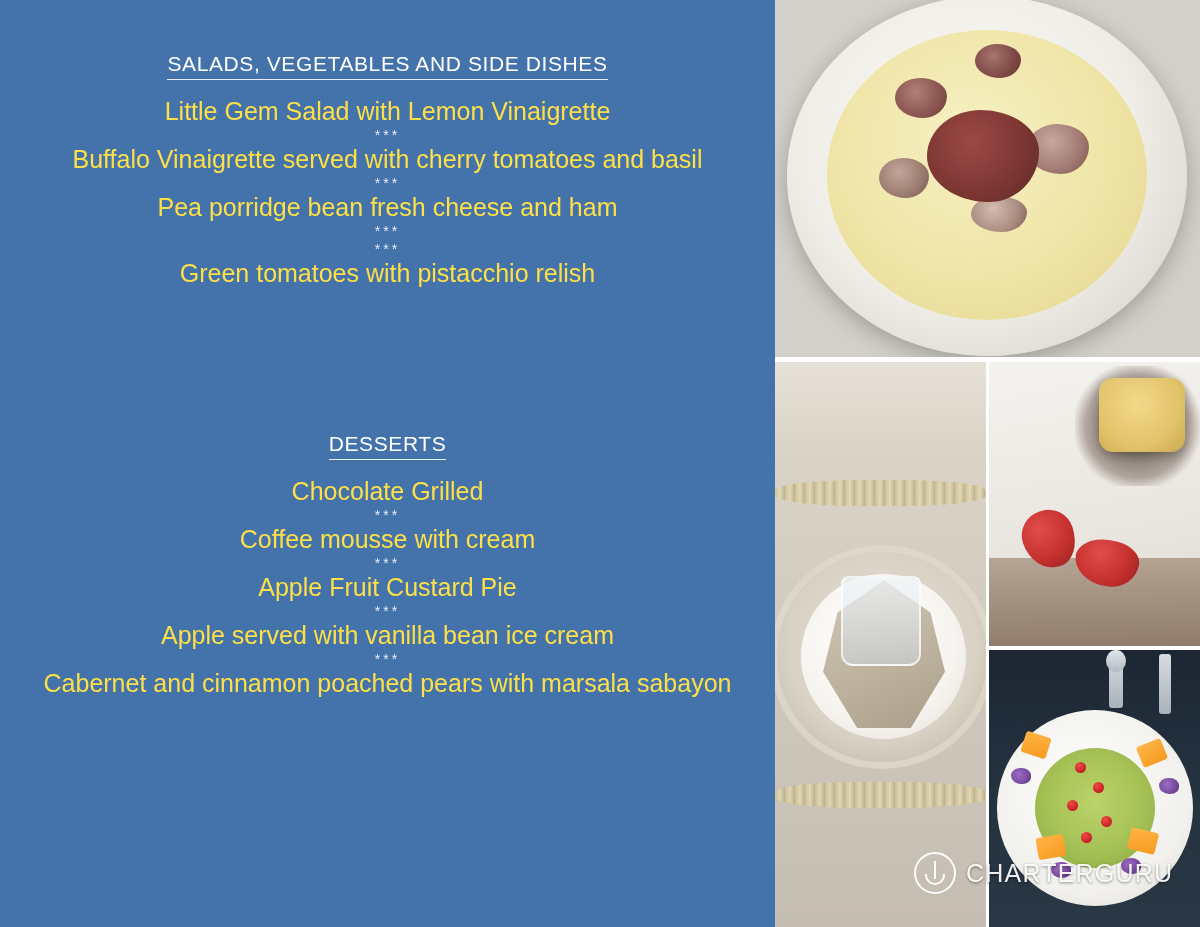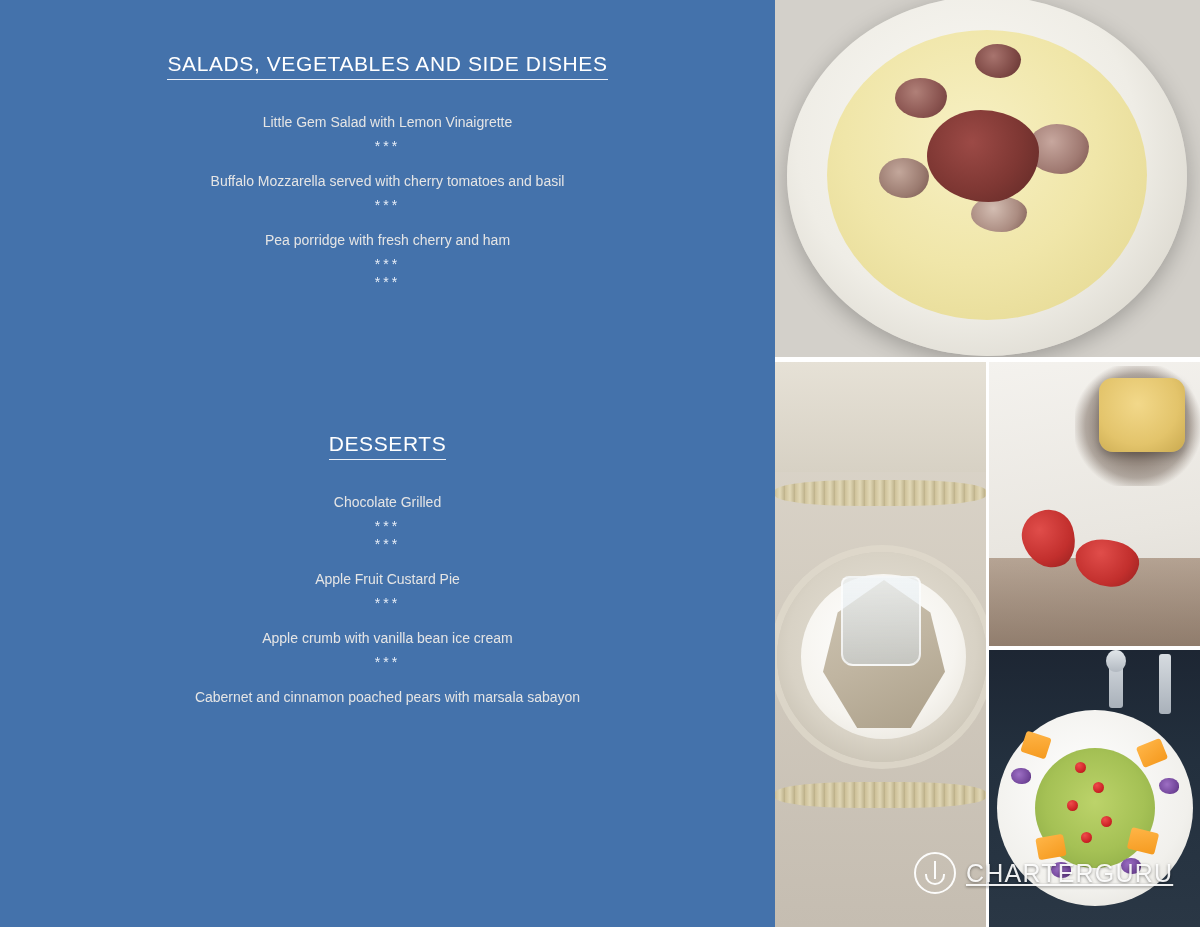--- a/index.html
+++ b/index.html
@@ -46,26 +46,25 @@
     margin: 0 0 16px 0;
     font-weight: 400;
   }
 
   .dish-list {
     list-style: none;
     margin: 0;
     padding: 0;
   }
   .dish {
-    font-size: 14px;
+    font-size: 25px;
     line-height: 26px;
-    color: #e5e5e5;
+    color: #fde047;
     font-weight: 300;
     padding: 2px 0;
-    margin-top: 11px;
   }
   .sep {
     font-size: 14px;
     line-height: 18px;
     color: #e7eef8;
     letter-spacing: 3px;
     padding: 0;
   }
 
   
@@ -274,21 +273,20 @@
   
   .watermark {
     position: absolute;
     left: 914px;
     top: 852px;
     display: flex;
     align-items: center;
     gap: 10px;
     color: rgba(255,255,255,0.92);
     z-index: 10;
-    text-decoration: underline;
   }
   .wm-mark {
     width: 38px; height: 38px;
     border: 2px solid rgba(255,255,255,0.95);
     border-radius: 50%;
     position: relative;
   }
   .wm-mark::before {
     content: "";
     position: absolute;
@@ -319,37 +317,39 @@
 
 <div class="page">
 
   <div class="menu-panel">
 
     <div class="section section-salads">
       <div class="section-title">SALADS, VEGETABLES AND SIDE DISHES</div>
       <ul class="dish-list">
         <li class="dish">Little Gem Salad with Lemon Vinaigrette</li>
         <li class="sep">***</li>
-        <li class="dish">Buffalo Mozzarella served with cherry tomatoes and basil</li>
-        <li class="sep">***</li>
-        <li class="dish">Pea porridge with fresh cherry and ham</li>
-        <li class="sep">***</li>
-        <li class="sep">***</li>
+        <li class="dish">Buffalo Vinaigrette served with cherry tomatoes and basil</li>
+        <li class="sep">***</li>
+        <li class="dish">Pea porridge bean fresh cheese and ham</li>
+        <li class="sep">***</li>
+        <li class="sep">***</li>
+        <li class="dish">Green tomatoes with  pistacchio relish</li>
       </ul>
     </div>
 
     <div class="section section-desserts">
       <div class="section-title">DESSERTS</div>
       <ul class="dish-list">
         <li class="dish">Chocolate Grilled</li>
         <li class="sep">***</li>
+        <li class="dish">Coffee mousse with cream</li>
         <li class="sep">***</li>
         <li class="dish">Apple Fruit Custard Pie</li>
         <li class="sep">***</li>
-        <li class="dish">Apple crumb with vanilla bean ice cream</li>
+        <li class="dish">Apple served with vanilla bean ice cream</li>
         <li class="sep">***</li>
         <li class="dish">Cabernet and cinnamon poached pears with marsala sabayon</li>
       </ul>
     </div>
   </div>
 
   <div class="photos">
 
     <div class="photo photo-soup">
       <div class="soup-plate"></div>

